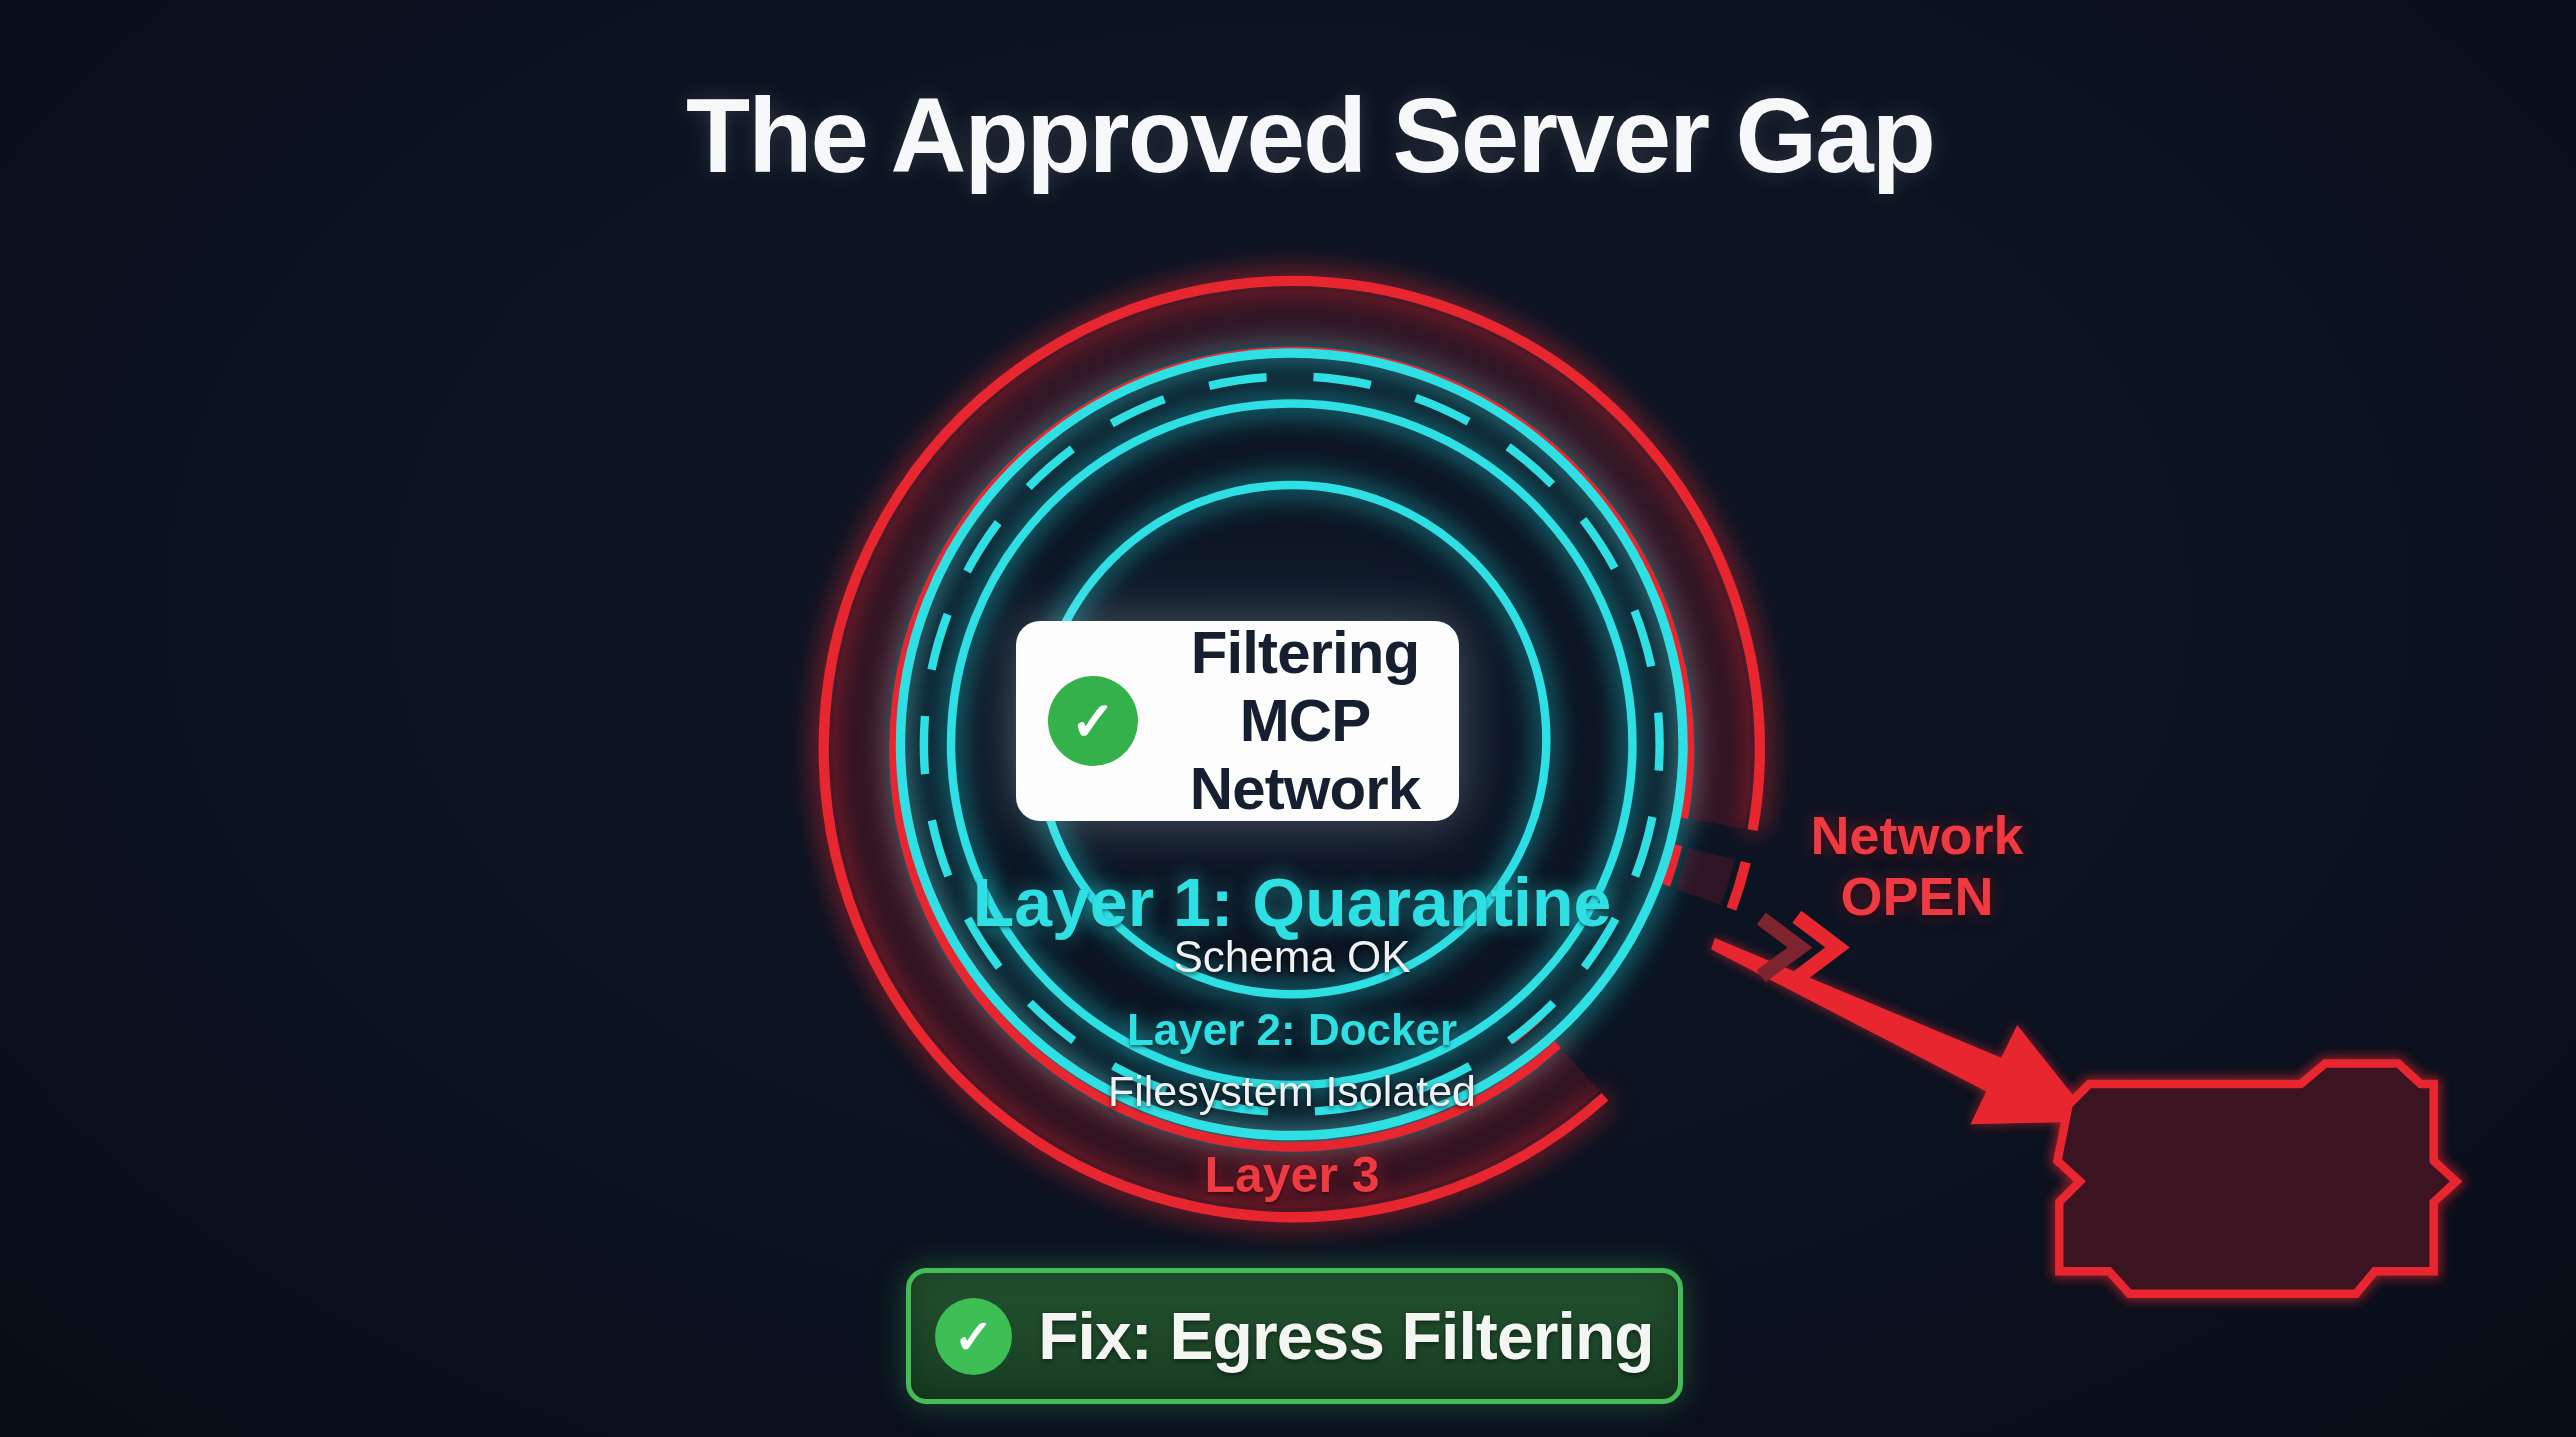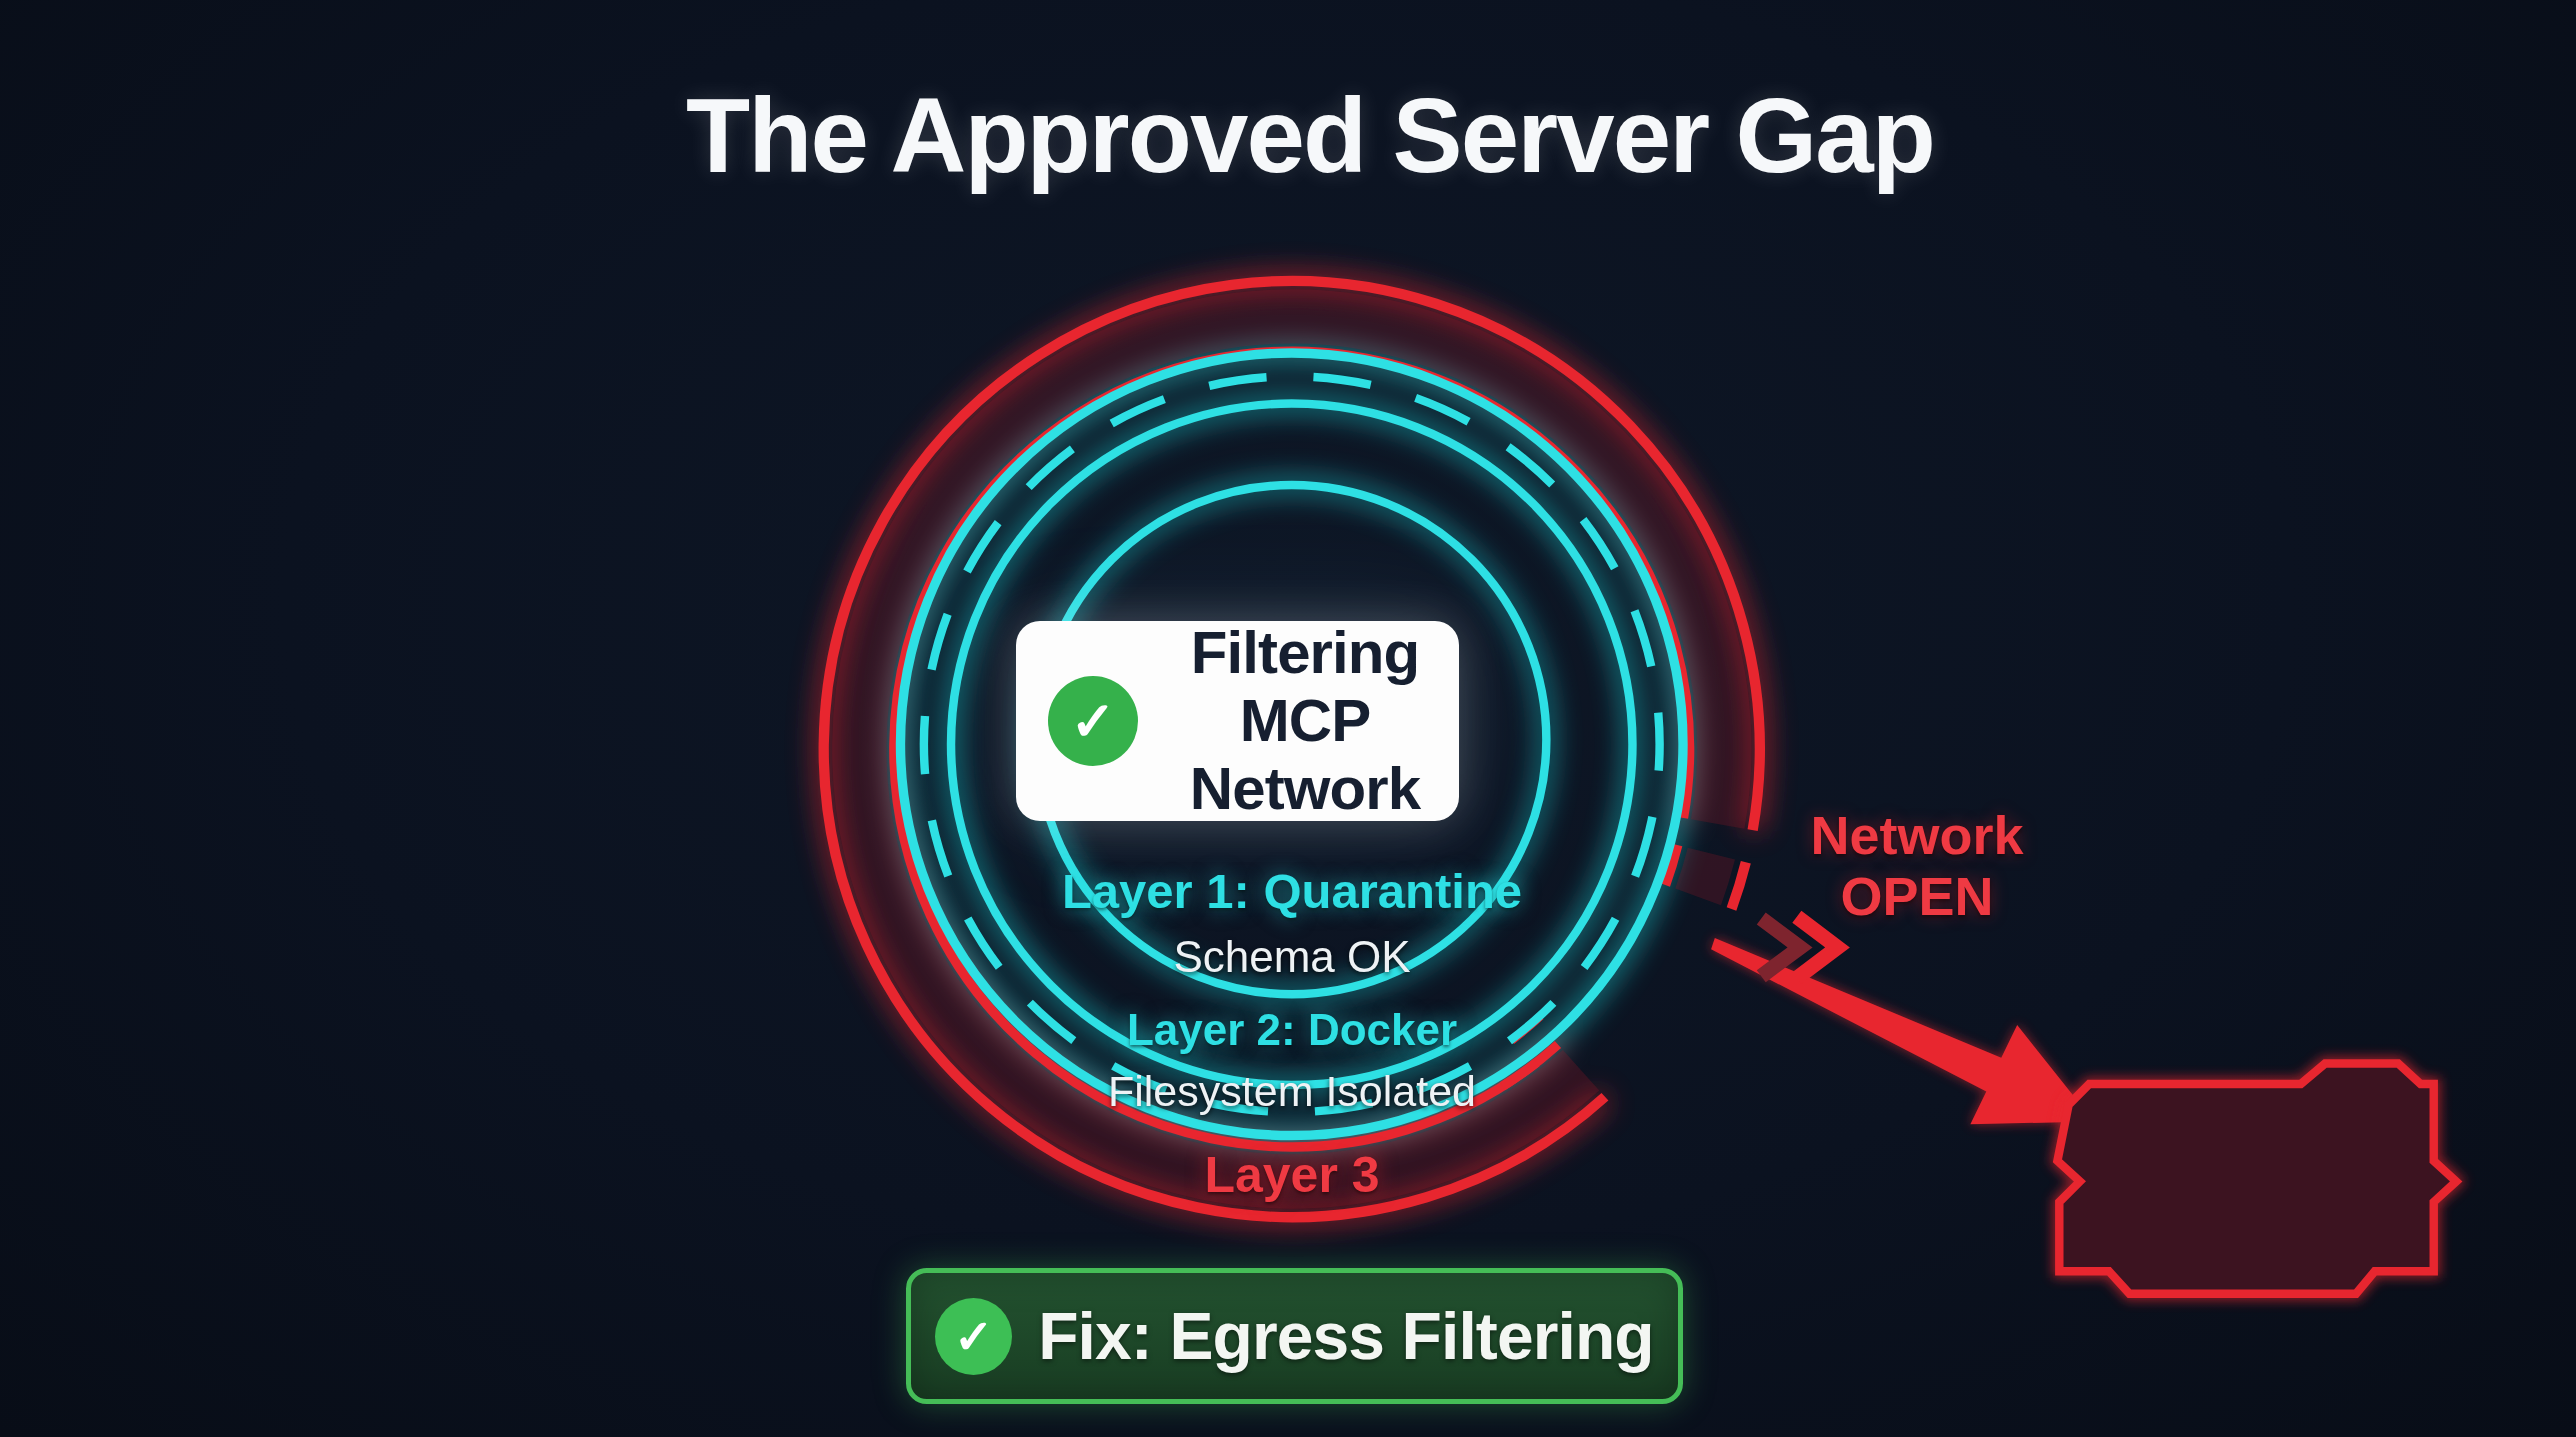--- a/index.html
+++ b/index.html
@@ -32,21 +32,21 @@
   .server-card .check-badge{width:90px;height:90px;background:var(--green-badge);font-size:54px;}
   .server-card .card-text{
     font-size:60px;font-weight:800;line-height:1.13;color:#161f30;text-align:center;flex:1;
     letter-spacing:-0.9px;
   }
 
   .ring-label{position:absolute;left:1292px;transform:translateX(-50%);z-index:3;white-space:nowrap;text-align:center;}
   .label-cyan{font-weight:800;color:var(--cyan);text-shadow:0 0 20.6px rgba(46,224,228,0.55),0 1.9px 3.7px rgba(0,0,0,0.6);}
   .label-sub{font-weight:500;color:#eef2f5;text-shadow:0 1.9px 5.6px rgba(0,0,0,0.7);}
   .label-red{font-weight:800;color:var(--red-text);text-shadow:0 0 20.6px rgba(232,38,47,0.55),0 1.9px 3.7px rgba(0,0,0,0.6);}
-  #layer1-label{top:863px;font-size:49px;}
+  #layer1-label{top:863px;font-size:68px;}
   #layer1-status{top:932px;font-size:44px;}
   #layer2-label{top:1005px;font-size:44px;}
   #layer2-status{top:1067px;font-size:43px;}
   #layer3-label{top:1146px;font-size:50px;text-align:right;}
 
   
   .egress-callout{
     position:absolute;left:1786px;top:805px;width:262px;z-index:3;
     text-align:center;font-size:54px;line-height:1.13;font-weight:800;
     color:var(--red-text);text-shadow:0 0 17px rgba(232,38,47,0.4),0 1.9px 4.7px rgba(0,0,0,0.7);

